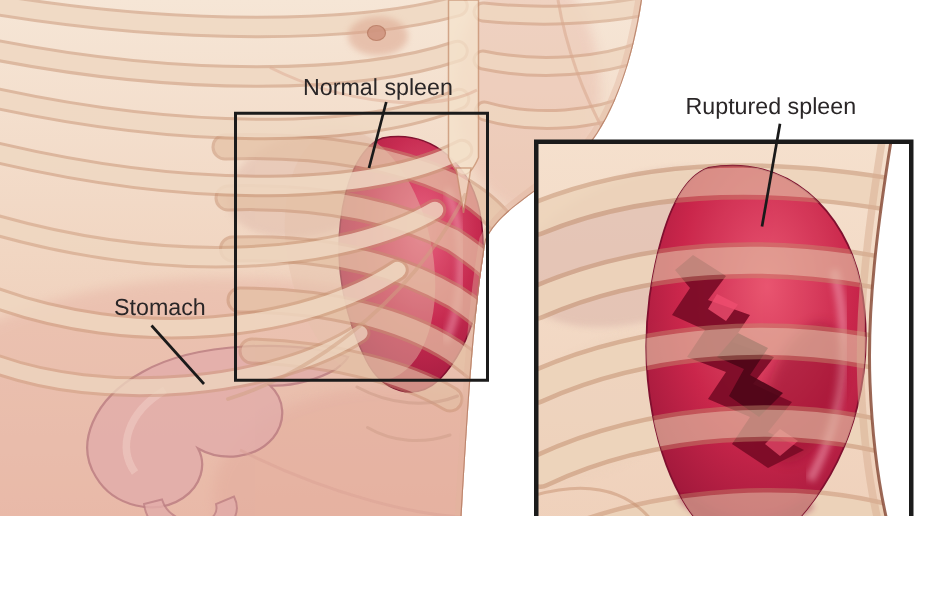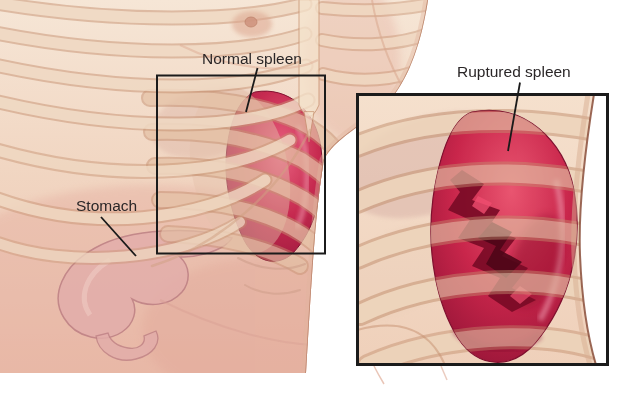--- a/index.html
+++ b/index.html
@@ -1,17 +1,17 @@
 <!DOCTYPE html>
 <html><head>
 <meta charset="utf-8">
 <style>
   html,body{margin:0;padding:0;background:#fff;}
   .canvas{
-    position:relative;width:632px;height:400px;background:#fde047;overflow:hidden;
+    position:relative;width:632px;height:344px;background:#fde047;overflow:hidden;
     font-family:"Liberation Sans",sans-serif;
   }
   .canvas svg{position:absolute;left:0;top:0;}
   .label{
     position:absolute;color:#2a2627;font-size:15.5px;line-height:1.1;
     white-space:nowrap;font-family:"Liberation Sans",sans-serif;
   }
   .copyright{
     position:absolute;left:8px;top:377px;color:#5d5e60;font-size:8.2px;
     letter-spacing:.28px;white-space:nowrap;font-family:"Liberation Sans",sans-serif;

